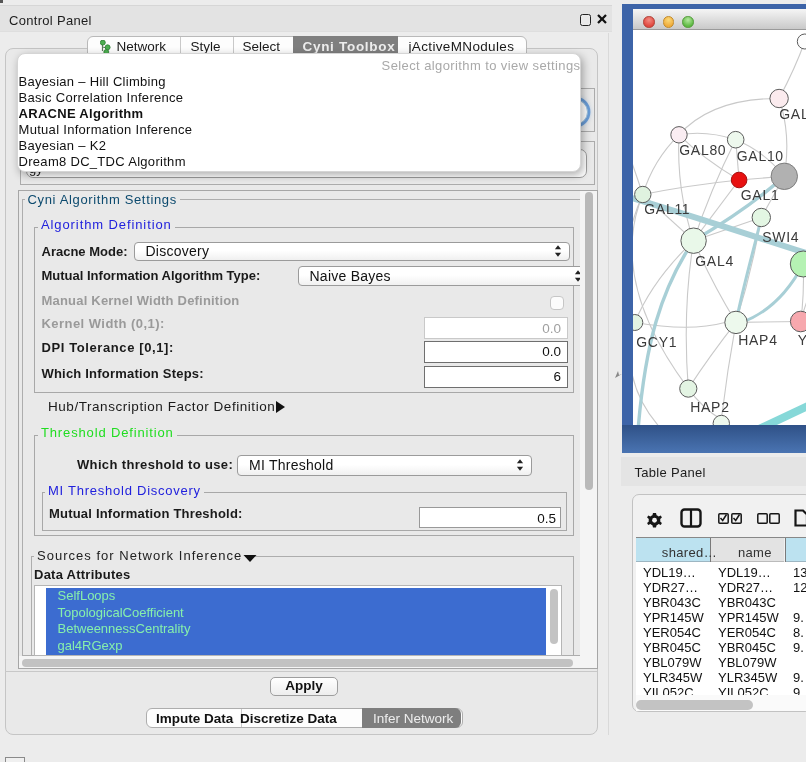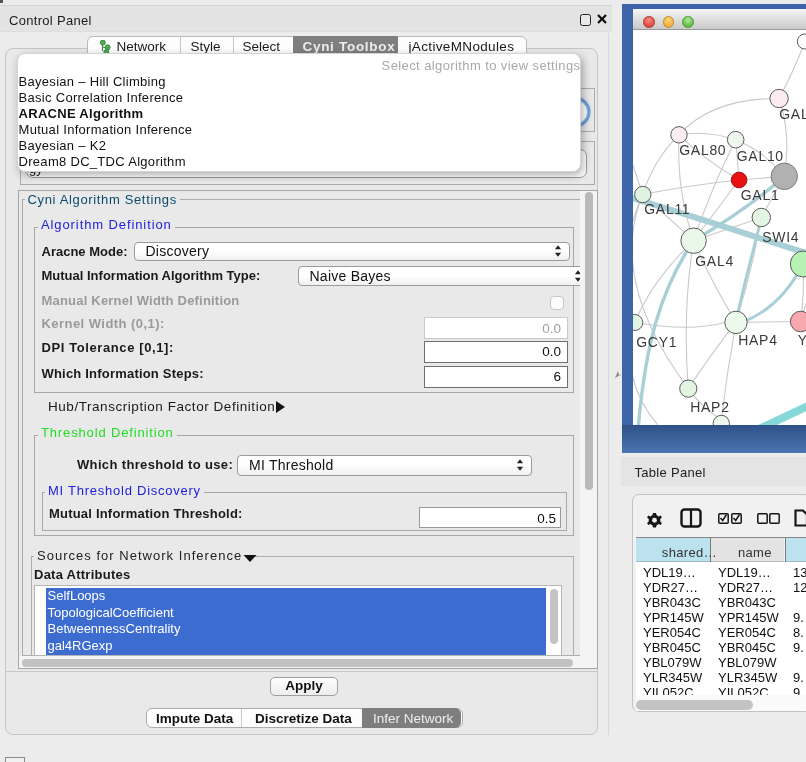--- a/index.html
+++ b/index.html
@@ -126,37 +126,37 @@
 <div class="tf" style="left:418.5px;top:506.5px;width:142.5px;height:21.5px;border:1px solid #999;line-height:21.5px;padding-right:4px;">0.5</div>
 
 <div class="grp" style="left:30.5px;top:556px;width:543.7px;height:107px;border-color:#adadad;"></div>
 <div class="gt" style="left:34px;top:547.5px;color:#222;letter-spacing:1.02px;">Sources for Network Inference</div>
 <svg class="abs" style="left:242.5px;top:553.5px;" width="14" height="9" viewBox="0 0 14 9">
     <path d="M0.5 1 L13.5 1 L7 8 Z" fill="#111"></path>
   </svg>
 <div class="abs lbl b" style="left:34px;top:566.5px;letter-spacing:0.25px;">Data Attributes</div>
 
 <div class="abs" style="left:33.5px;top:585px;width:528.5px;height:71px;border:1px solid #b5b5b5;background:#fff;box-sizing:border-box;"></div>
-<div class="abs" style="left:45.5px;top:588px;width:500px;height:66.6px;background:#3c6cd0;color:#ffffff;font-size:13px;line-height:16.65px;padding-left:2px;box-sizing:border-box;">SelfLoops<br>TopologicalCoefficient<br>BetweennessCentrality<br>gal4RGexp</div>
+<div class="abs" style="left:45.5px;top:588px;width:500px;height:66.6px;background:#3c6cd0;color:#86efac;font-size:13px;line-height:16.65px;padding-left:12px;box-sizing:border-box;">SelfLoops<br>TopologicalCoefficient<br>BetweennessCentrality<br>gal4RGexp</div>
 <div class="abs" style="left:550px;top:589px;width:8px;height:55px;background:#c3c3c3;border-radius:4px;"></div>
 
 <div class="abs" style="left:579.5px;top:190.5px;width:17px;height:477px;background:#f4f4f4;"></div>
 <div class="abs" style="left:585px;top:192px;width:7.5px;height:298px;background:#b9b9b9;border-radius:4px;"></div>
 <div class="abs" style="left:18.5px;top:655.5px;width:561px;height:12.5px;background:#f4f4f4;"></div>
 <div class="abs" style="left:21.5px;top:658.5px;width:551px;height:8px;background:#c2c2c2;border-radius:4px;"></div>
 
 <div class="abs" style="left:5px;top:670.8px;width:592px;height:1px;background:#c8c8c8;"></div>
 
 <div class="abs" style="left:270px;top:676.5px;width:68px;height:19px;border:1px solid #9e9e9e;border-radius:5px;background:linear-gradient(#ffffff,#ededed);box-sizing:border-box;text-align:center;font-size:13.5px;font-weight:600;color:#111;line-height:16px;">Apply</div>
 
 <div class="abs" style="left:146px;top:708px;width:317px;height:20px;background:#fdfdfd;border:1px solid #adadad;border-radius:6px;box-sizing:border-box;"></div>
 <div class="abs" style="left:241px;top:709px;width:1px;height:18px;background:#c9c9c9;"></div>
 <div class="abs" style="left:361.5px;top:708px;width:99px;height:20px;background:#7e7e7e;border-radius:0 6px 6px 0;"></div>
 <div class="abs b" style="left:156px;top:711px;font-size:13.5px;color:#111;">Impute Data</div>
-<div class="abs b" style="left:255px;top:711px;font-size:13.5px;color:#111;text-align:center;">Discretize Data</div>
+<div class="abs b" style="left:240px;top:711px;font-size:13.5px;color:#111;text-align:center;">Discretize Data</div>
 <div class="abs" style="left:373px;top:711px;font-size:13.5px;color:#ededed;">Infer Network</div>
 
 <div class="abs" style="left:5px;top:757px;width:20px;height:14px;border:1.5px solid #8a8a8a;background:#f0f0f0;box-sizing:border-box;"></div>
 
 <svg class="abs" style="left:613px;top:370px;" width="10" height="10" viewBox="0 0 10 10">
     <path d="M2 8 L5 1 L6 5 L9 4 Z" fill="#888"></path>
   </svg>
 
 <div class="abs" style="left:622px;top:3.5px;width:184px;height:449.5px;background:#3d64a8;"></div>
 <div class="abs" style="left:622px;top:425px;width:184px;height:28px;background:linear-gradient(#2f5187,#4a74b2);"></div>

